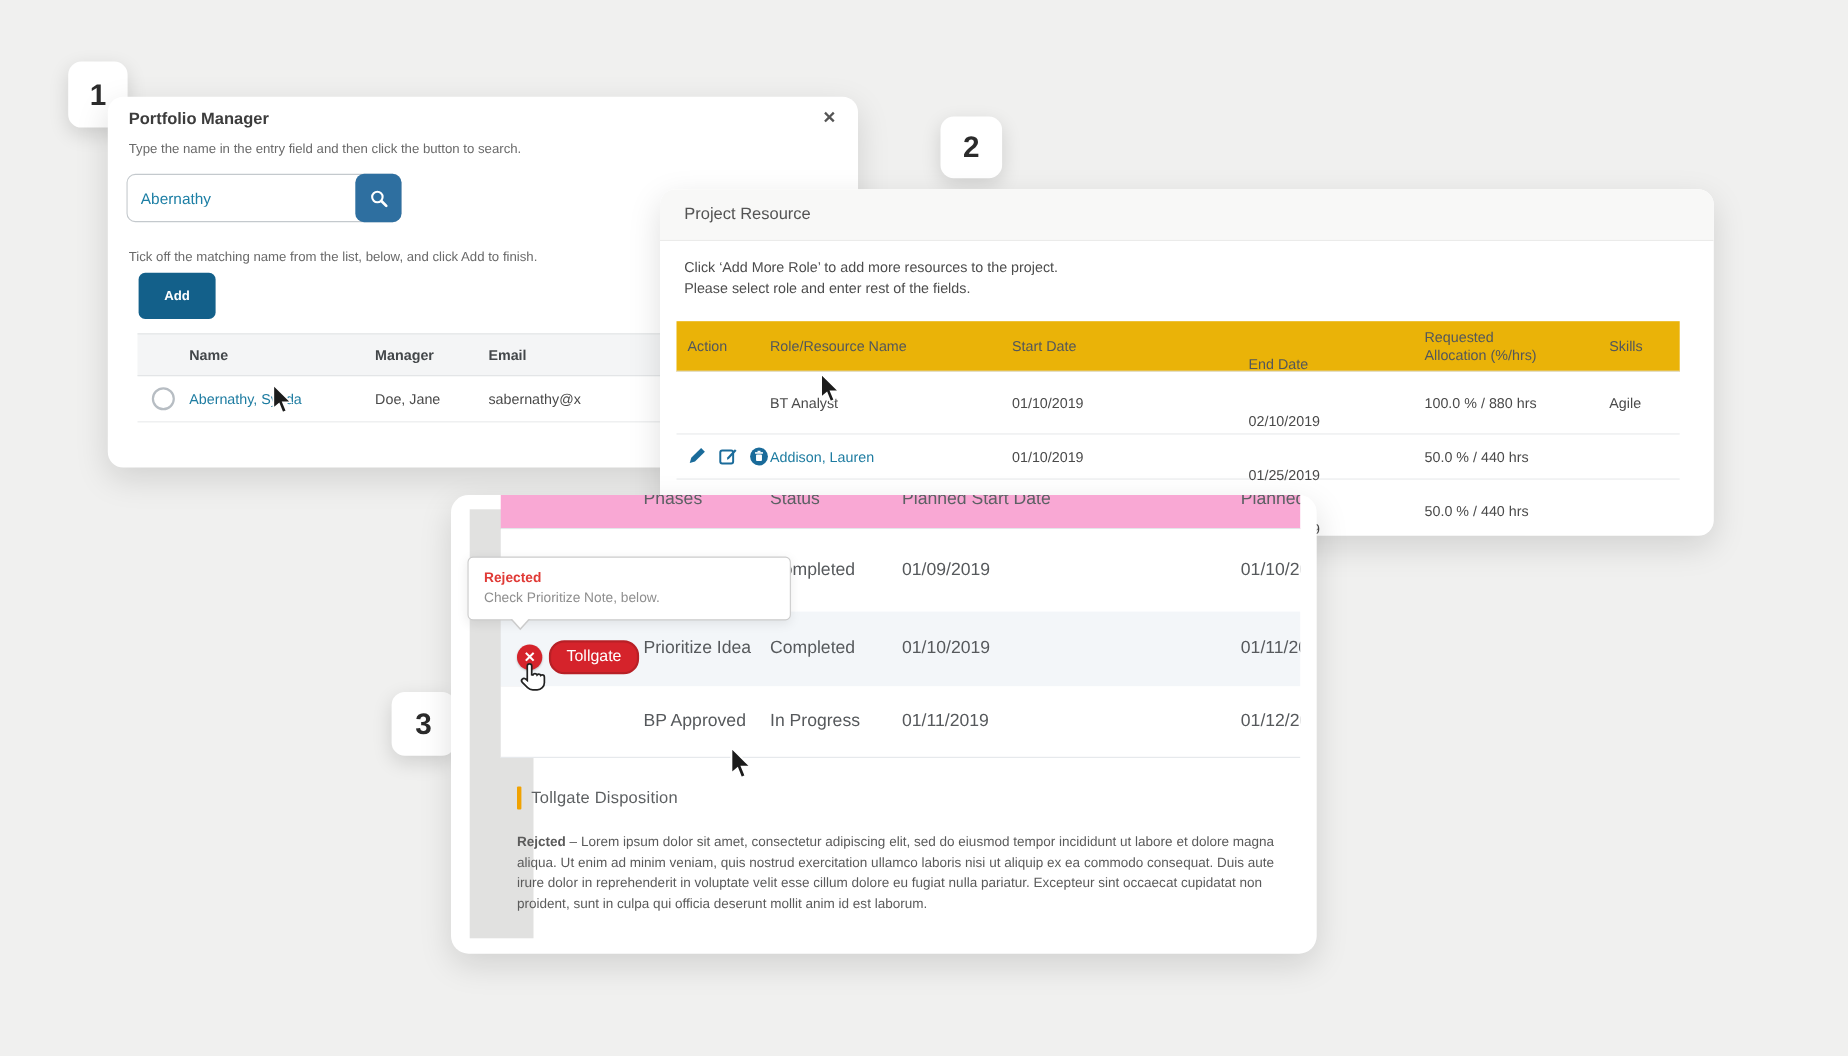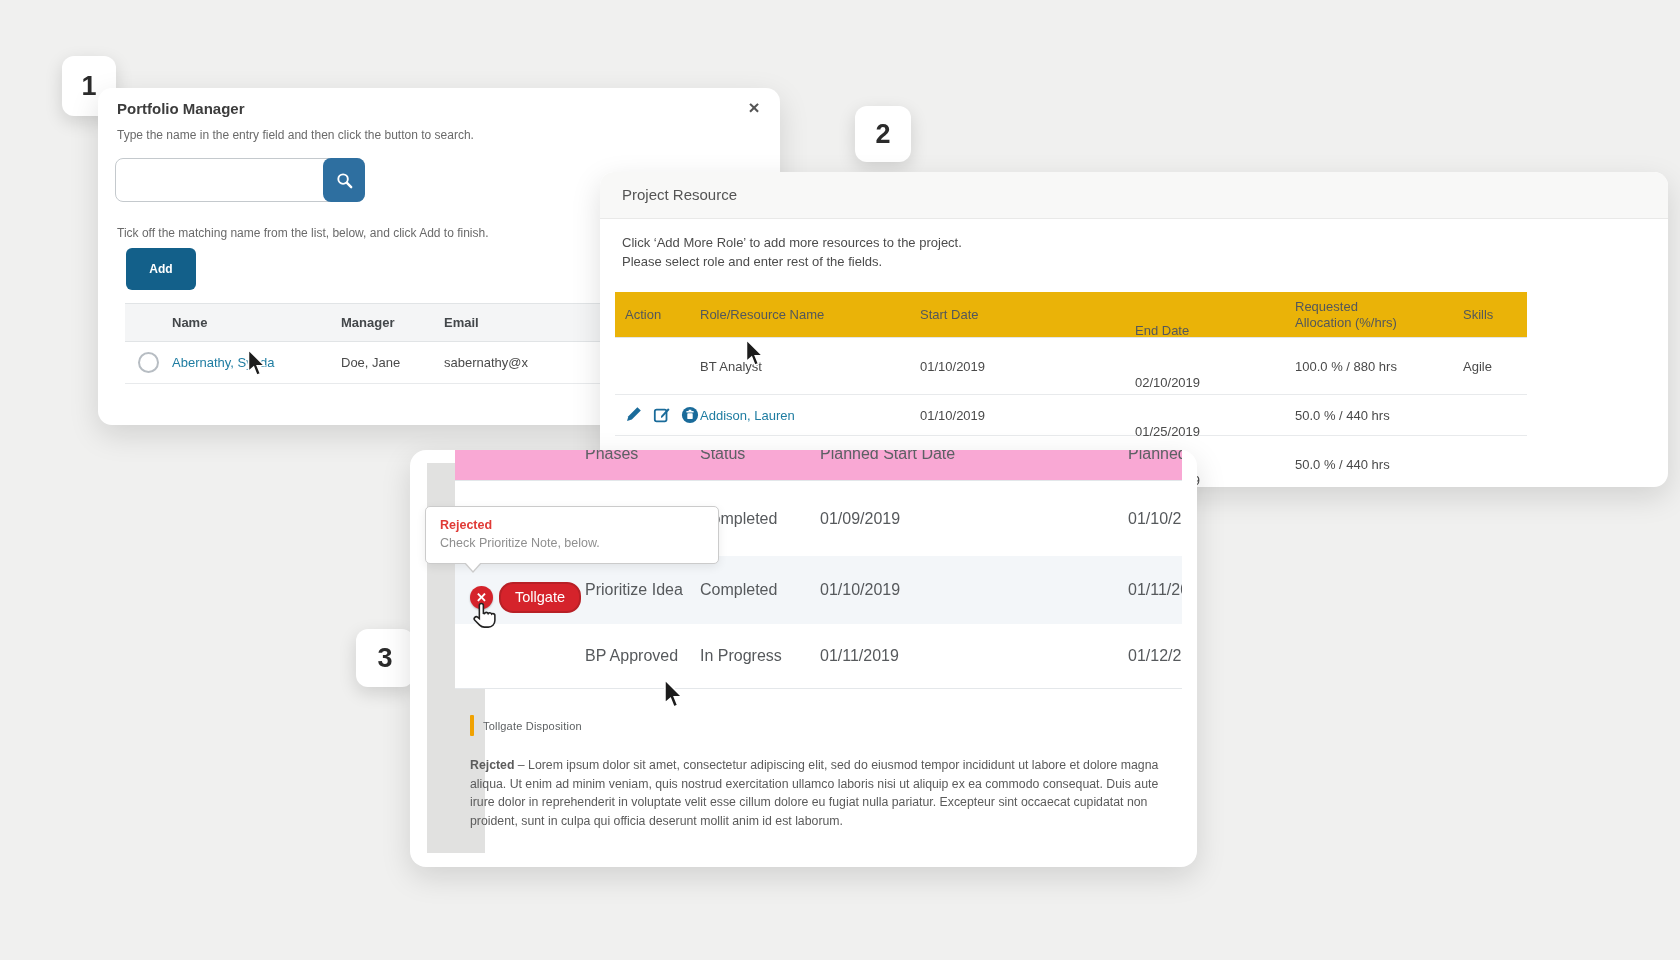--- a/index.html
+++ b/index.html
@@ -30,21 +30,21 @@
            border-top:1px solid #e1e4e6;border-bottom:1px solid #e1e4e6;
            font-size:13px;font-weight:bold;color:#43474a;}
   .p1-row{display:flex;height:41px;align-items:center;border-bottom:1px solid #e8eaec;font-size:13px;}
   .c-radio{width:47px;display:flex;justify-content:center;}
   .c-name{width:153px;} .c-mgr{width:103px;margin-left:16px;} .c-email{flex:1;white-space:nowrap;overflow:hidden;}
   .radio{width:17px;height:17px;border:2px solid #b7bdc3;border-radius:50%;background:#fff;cursor:pointer;}
   .link{color:#1e7ca1;cursor:pointer;}
   .close-x{position:absolute;left:741px;top:95px;width:26px;height:26px;z-index:3;cursor:pointer;
            font-size:19px;color:#555;display:flex;align-items:center;justify-content:center;font-weight:bold;}
   
-  .p2{left:600px;top:172px;width:1068px;height:315px;z-index:3;overflow:hidden;}
+  .p2{left:600px;top:172px;width:942px;height:315px;z-index:3;overflow:hidden;padding-left:16px;}
   .p2-titlebar{position:absolute;left:0;top:0;right:0;height:46px;background:#f8f8f7;
                border-bottom:1px solid #e9e9e8;border-radius:14px 14px 0 0;}
   .p2-title{position:absolute;left:22px;top:14px;font-size:15px;color:#545454;}
   .p2-instr{position:absolute;left:22px;top:61px;font-size:13px;color:#4c4c4c;line-height:19px;}
   .p2-table{position:absolute;left:15px;top:120px;width:912px;font-size:13px;}
   .p2-hrow{display:flex;height:45px;background:#eab308;border-bottom:1px solid #e2e5e8;
            color:#53575b;align-items:center;}
   .p2-row{display:flex;align-items:center;border-bottom:1px solid #e8eaec;color:#4a4a4a;}
   .r1{height:56px;} .r2{height:40px;} .r3{height:57px;}
   .cA{width:85px;padding-left:10px;box-sizing:border-box;display:flex;gap:10px;align-items:center;}
@@ -74,21 +74,21 @@
            border:1px solid #cbcbcb;border-radius:5px;box-shadow:0 3px 10px rgba(0,0,0,.08);
            padding:9px 14px;font-size:12.5px;line-height:18px;}
   .tt-title{color:#e03a36;font-weight:bold;}
   .tt-body{color:#8f8f8f;}
   .tt-arrow-b{position:absolute;left:38px;bottom:-10px;width:0;height:0;
               border-left:9px solid transparent;border-right:9px solid transparent;border-top:10px solid #cbcbcb;}
   .tt-arrow-w{position:absolute;left:39px;bottom:-8px;width:0;height:0;
               border-left:8px solid transparent;border-right:8px solid transparent;border-top:9px solid #fff;}
   .disp-head{position:absolute;left:60px;top:265px;display:flex;align-items:center;gap:9px;}
   .disp-bar{width:4px;height:21px;background:#f0a202;border-radius:1px;}
-  .disp-title{font-size:11px;color:#5d6062;letter-spacing:.2px;}
+  .disp-title{font-size:15px;color:#5d6062;letter-spacing:.2px;}
   .disp-text{position:absolute;left:60px;top:306px;width:690px;font-size:12.3px;line-height:18.5px;color:#5b5b5b;}
   .cursor{position:absolute;z-index:9;pointer-events:none;}
 </style>
 </head>
 <body>
 
 <div class="page">
 
   <div class="badge" style="left:62px;top:56px;width:54px;height:60px;">
       <span>1</span>
@@ -98,20 +98,21 @@
     </div>
   <div class="badge" style="left:356px;top:629px;width:58px;height:58px;">
       <span>3</span>
     </div>
 
   <div class="card p1">
     <div class="p1-title">Portfolio Manager</div>
     <div class="p1-sub">Type the name in the entry field and then click the button to search.</div>
 
     <div class="search-wrap">
+      <input class="search-input" value="Abernathy" style="">
       <button class="search-btn">
         <span style="display:flex;">
           <svg width="19" height="19" viewBox="0 0 20 20">
             <circle cx="8.5" cy="8.5" r="5" fill="none" stroke="#fff" stroke-width="2"></circle>
             <line x1="12.6" y1="12.6" x2="17" y2="17" stroke="#fff" stroke-width="2.6" stroke-linecap="round"></line>
           </svg>
         </span>
       </button>
     </div>
 

